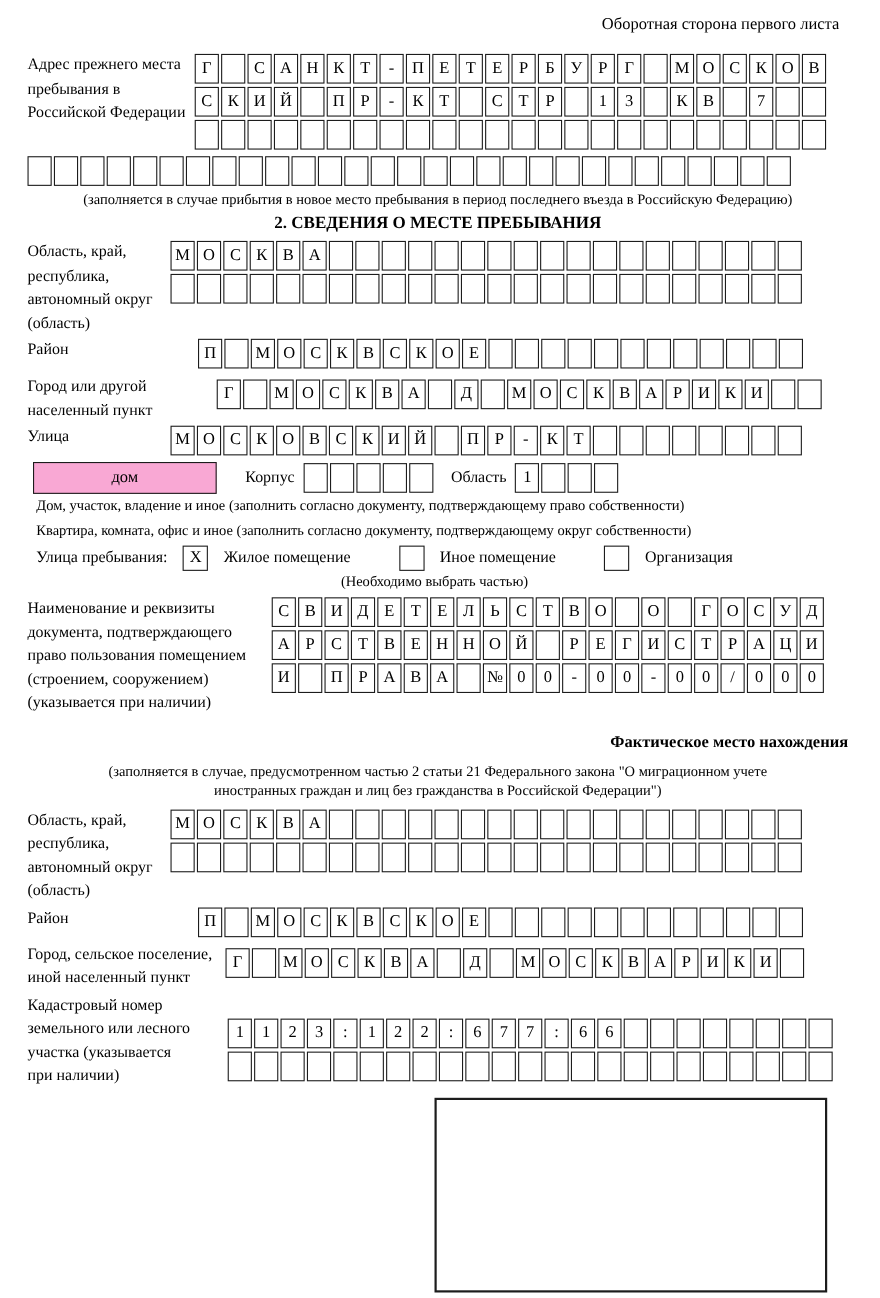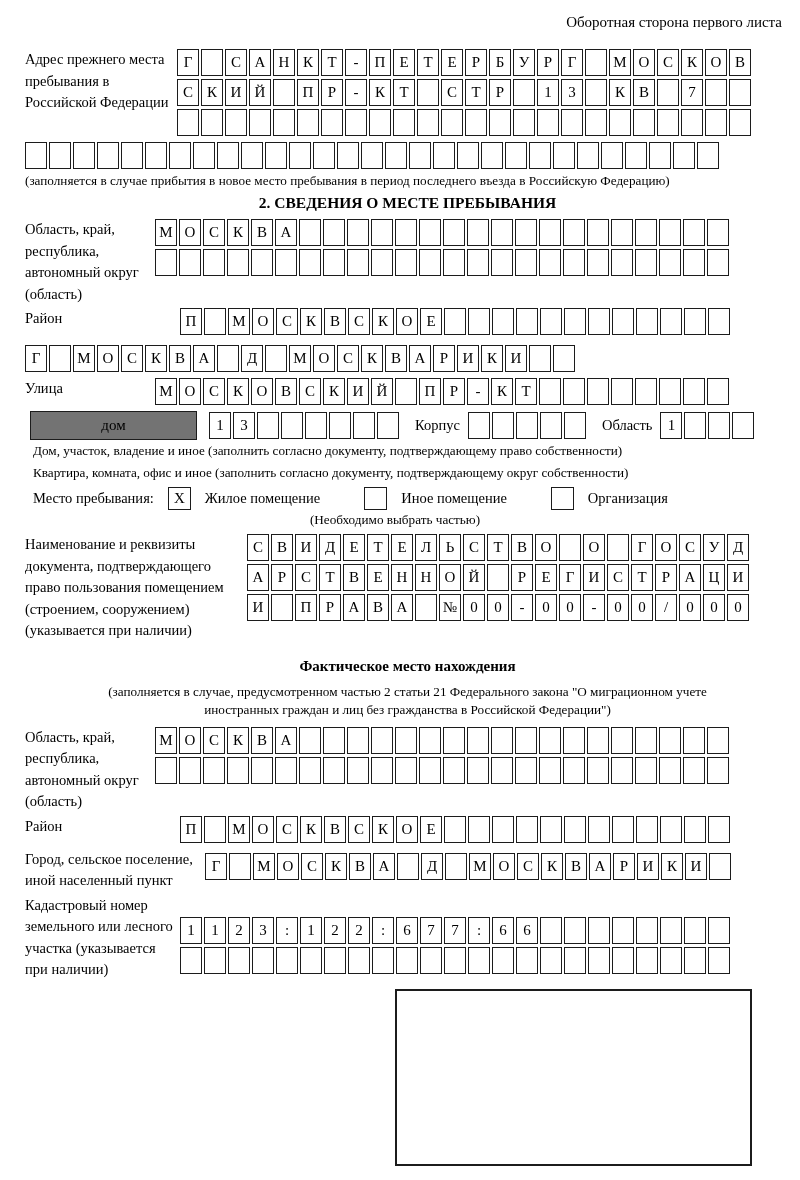--- a/index.html
+++ b/index.html
@@ -1,18 +1,18 @@
 <!DOCTYPE html>
 <html><head>
 <meta charset="utf-8">
 <style>
   html,body{margin:0;padding:0;background:#fff;}
   .page{
     position:relative;width:800px;height:1180px;box-sizing:border-box;
-    padding:14px 10px 0 25px;background:#fff;color:#000;
+    padding:14px 29px 0 25px;background:#fff;color:#000;
     font-family:"Liberation Serif","DejaVu Serif",serif;font-size:14.5px;
     overflow:hidden;
   }
   .top-note{text-align:right;font-size:15px;padding-right:8px;margin-bottom:18px;}
   .field{display:flex;align-items:flex-start;margin-bottom:3px;}
   .flabel{flex-shrink:0;font-size:14.5px;line-height:21.5px;}
   .lbl-addr{width:152px;}
   .lbl-oblast{width:130px;}
   .lbl-raion{width:155px;}
   .lbl-gorod1{width:172px;}
@@ -21,42 +21,42 @@
   .lbl-gorod2{width:180px;}
   .lbl-kad{width:155px;}
   .cellblock{flex-grow:0;}
   .cellrow{white-space:nowrap;height:27px;margin-bottom:3px;font-size:0;}
   .cell{
     display:inline-block;box-sizing:border-box;width:22px;height:27px;
     border:1.6px solid #1c1c1c;margin-right:2px;text-align:center;
     font-size:15px;line-height:24px;vertical-align:top;background:#fff;
   }
   .caption{font-size:13.2px;line-height:17px;margin:1px 0 5px 8px;}
-  .caption.center{text-align:left;margin-left:0;}
+  .caption.center{text-align:center;margin-left:0;}
   .sec-title{text-align:center;font-weight:bold;font-size:15.5px;margin:5px 0 7px 0;}
   .inline-row{display:flex;align-items:center;margin-bottom:2px;}
   .label-box{
     box-sizing:border-box;height:29px;border:1.7px solid #1c1c1c;
     display:flex;align-items:center;justify-content:center;
-    font-size:15px;background:#737373;flex-shrink:0;
+    font-size:15px;background:#f9a8d4;flex-shrink:0;
   }
   .box-dom{width:167px;margin-left:5px;margin-right:12px;}
   .box-kv{width:205px;margin-left:5px;margin-right:12px;}
   .mid-label{font-size:14.5px;margin:0 8px 0 14px;flex-shrink:0;}
   .place-row{display:flex;align-items:center;margin:6px 0 2px 8px;}
   .place-opt{display:flex;align-items:center;margin-left:14px;margin-right:30px;}
   .cb{
     box-sizing:border-box;width:23px;height:23px;border:1.7px solid #1c1c1c;
     display:inline-flex;align-items:center;justify-content:center;
     font-size:15px;flex-shrink:0;margin-right:14px;background:#fff;
   }
   .choose-note{font-size:13.2px;margin:0 0 6px 210px;width:320px;text-align:center;}
-  .fact-title{text-align:center;font-weight:bold;font-size:15px;margin:16px 0 8px 0;}
+  .fact-title{text-align:right;font-weight:bold;font-size:15px;margin:16px 0 8px 0;}
   .fact-note{text-align:center;font-size:13.2px;line-height:18px;max-width:620px;margin:0 auto 8px auto;}
-  .kad-cells{margin-top:22px;}
+  .kad-cells{margin-top:22px;margin-left:27px;}
   .stamp-box{
     box-sizing:border-box;width:357px;height:177px;border:2px solid #1c1c1c;
     margin:8px 0 4px 370px;background:#fff;
   }
 </style>
 </head>
 <body>
 
 <div class="page">
 
@@ -82,42 +82,42 @@
       <div class="cellrow"><span class="cell"></span><span class="cell"></span><span class="cell"></span><span class="cell"></span><span class="cell"></span><span class="cell"></span><span class="cell"></span><span class="cell"></span><span class="cell"></span><span class="cell"></span><span class="cell"></span><span class="cell"></span><span class="cell"></span><span class="cell"></span><span class="cell"></span><span class="cell"></span><span class="cell"></span><span class="cell"></span><span class="cell"></span><span class="cell"></span><span class="cell"></span><span class="cell"></span><span class="cell"></span><span class="cell"></span></div>
     </div>
   </div>
 
   <div class="field">
     <div class="flabel lbl-raion">Район</div>
     <div class="cellrow"><span class="cell">П</span><span class="cell"></span><span class="cell">М</span><span class="cell">О</span><span class="cell">С</span><span class="cell">К</span><span class="cell">В</span><span class="cell">С</span><span class="cell">К</span><span class="cell">О</span><span class="cell">Е</span><span class="cell"></span><span class="cell"></span><span class="cell"></span><span class="cell"></span><span class="cell"></span><span class="cell"></span><span class="cell"></span><span class="cell"></span><span class="cell"></span><span class="cell"></span><span class="cell"></span><span class="cell"></span></div>
   </div>
 
   <div class="field">
+    <div class="flabel lbl-gorod1">Город или другой населенный пункт</div>
     <div class="cellrow" style="margin-top:4px"><span class="cell">Г</span><span class="cell"></span><span class="cell">М</span><span class="cell">О</span><span class="cell">С</span><span class="cell">К</span><span class="cell">В</span><span class="cell">А</span><span class="cell"></span><span class="cell">Д</span><span class="cell"></span><span class="cell">М</span><span class="cell">О</span><span class="cell">С</span><span class="cell">К</span><span class="cell">В</span><span class="cell">А</span><span class="cell">Р</span><span class="cell">И</span><span class="cell">К</span><span class="cell">И</span><span class="cell"></span><span class="cell"></span></div>
   </div>
 
   <div class="field">
     <div class="flabel lbl-ulitsa">Улица</div>
     <div class="cellrow"><span class="cell">М</span><span class="cell">О</span><span class="cell">С</span><span class="cell">К</span><span class="cell">О</span><span class="cell">В</span><span class="cell">С</span><span class="cell">К</span><span class="cell">И</span><span class="cell">Й</span><span class="cell"></span><span class="cell">П</span><span class="cell">Р</span><span class="cell">-</span><span class="cell">К</span><span class="cell">Т</span><span class="cell"></span><span class="cell"></span><span class="cell"></span><span class="cell"></span><span class="cell"></span><span class="cell"></span><span class="cell"></span><span class="cell"></span></div>
   </div>
 
   <div class="inline-row">
     <div class="label-box box-dom">дом</div>
-    <div class="cellrow" style="margin-bottom:0"><span class="cell">1</span><span class="cell">3</span><span class="cell"></span><span class="cell"></span><span class="cell"></span><span class="cell"></span><span class="cell"></span><span class="cell"></span></div>
     <div class="mid-label">Корпус</div>
     <div class="cellrow" style="margin-bottom:0"><span class="cell"></span><span class="cell"></span><span class="cell"></span><span class="cell"></span><span class="cell"></span></div>
     <div class="mid-label">Область</div>
     <div class="cellrow" style="margin-bottom:0"><span class="cell">1</span><span class="cell"></span><span class="cell"></span><span class="cell"></span></div>
   </div>
   <div class="caption">Дом, участок, владение и иное (заполнить согласно документу, подтверждающему право собственности)</div>
 
   <div class="caption">Квартира, комната, офис и иное (заполнить согласно документу, подтверждающему округ собственности)</div>
 
   <div class="place-row">
-    <div>Место пребывания:</div>
+    <div>Улица пребывания:</div>
     <div class="place-opt">
       <span class="cb">X</span>
       <span>Жилое помещение</span>
     </div>
     <div class="place-opt">
       <span class="cb"></span>
       <span>Иное помещение</span>
     </div>
     <div class="place-opt">
       <span class="cb"></span>

